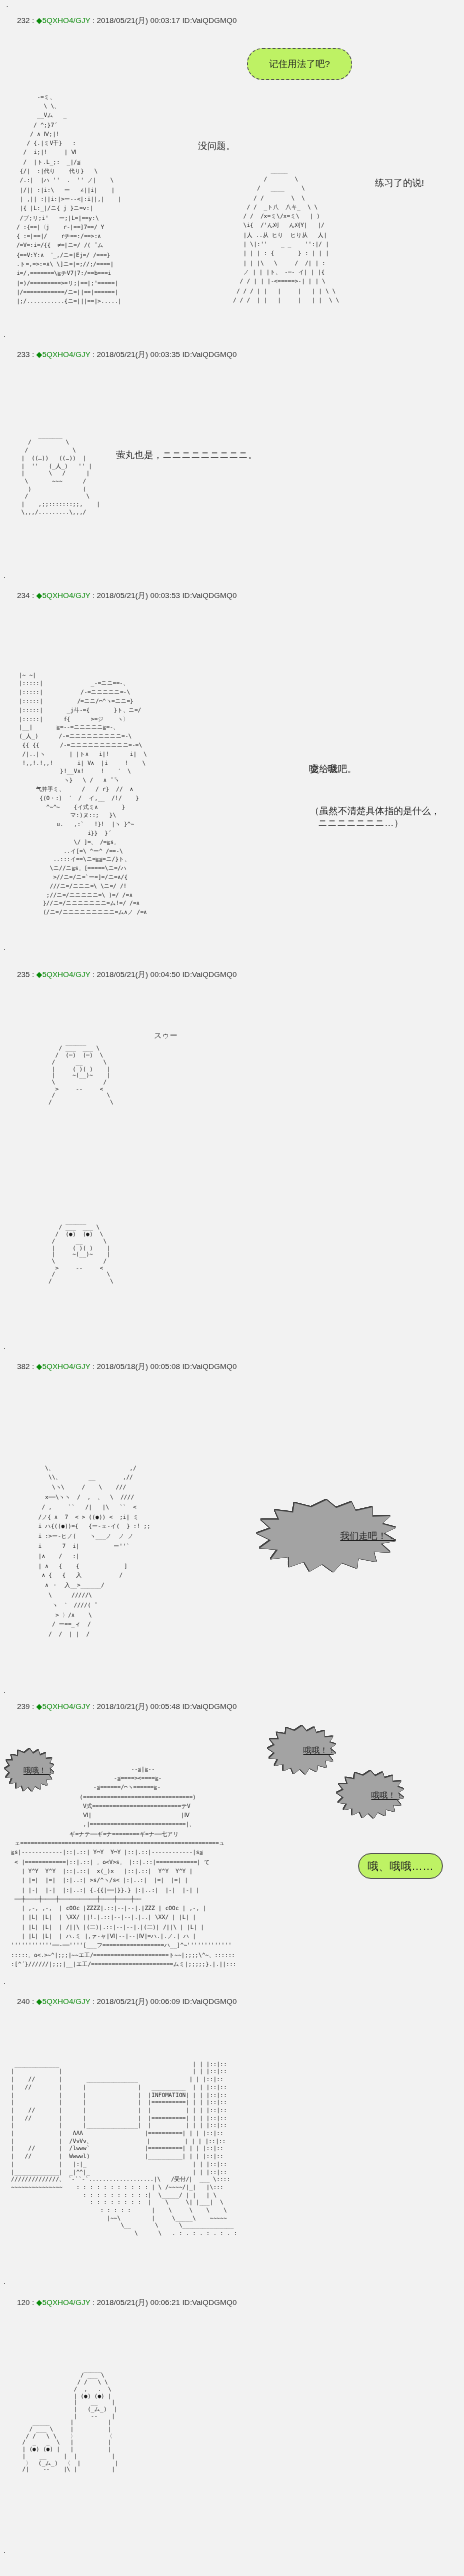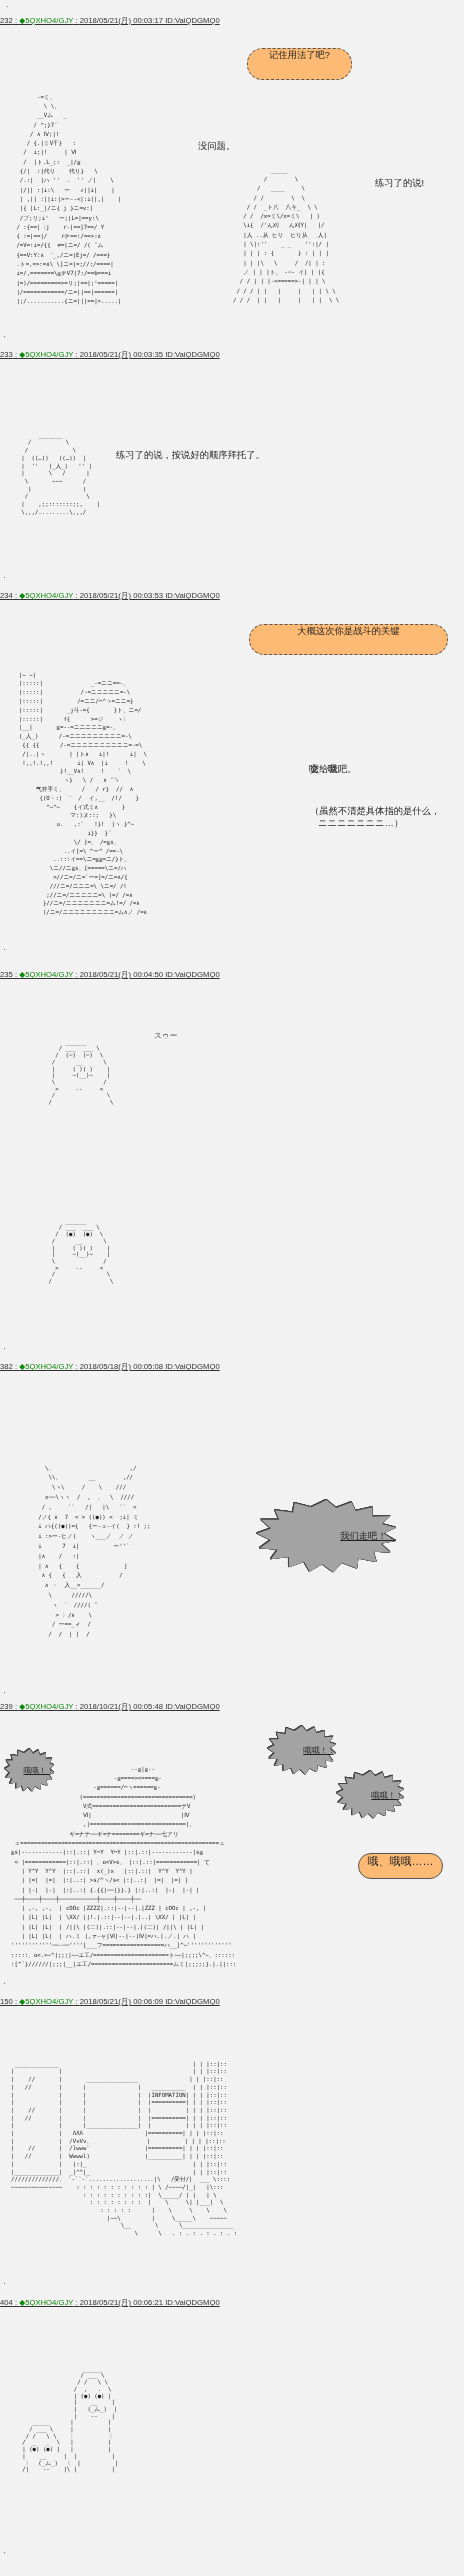--- a/index.html
+++ b/index.html
@@ -1,26 +1,26 @@
 <!DOCTYPE html>
 <html style="font-size:8.2px"><head>
 <meta charset="utf-8">
 <style>
   html,body{margin:0;padding:0;background:#e8e8e8;}
   .page{position:relative;width:464px;height:3732px;background:#f2f2f2;overflow:hidden;
         font-family:"Liberation Sans",sans-serif;color:#222;}
-  .hdr{position:absolute;left:0;font-size:7.7px;color:#333;white-space:pre;text-decoration:underline;}
+  .hdr{position:absolute;left:17px;font-size:7.7px;color:#333;white-space:pre;}
   .hdr .green{color:#0a8a0a;}
   .aa{position:absolute;font-family:"DejaVu Sans Mono",monospace;font-size:5.7px;
       color:#1c1c1c;white-space:pre;}
   .lh13{line-height:6.7px}.lh15{line-height:7.7px}
   .lh17{line-height:8.8px}.lh18{line-height:9.3px}.lh19{line-height:9.8px}
   .say{position:absolute;font-size:9.3px;color:#222;white-space:pre;}
-  .bubble{position:absolute;border:1px dashed #555;border-radius:15.5px;background:#fdba74;
-          display:flex;align-items:flex-start;justify-content:center;}
+  .bubble{position:absolute;border:1px dashed #555;border-radius:15.5px;background:#bef264;
+          display:flex;align-items:center;justify-content:center;}
   .bubble .say{position:static;}
   .burst-wrap{position:absolute;filter:drop-shadow(0.5px 0 0 #444) drop-shadow(-0.5px 0 0 #444)
               drop-shadow(0 0.5px 0 #444) drop-shadow(0 -0.5px 0 #444);}
   .burst{width:100%;height:100%;background:#a3a3a3;display:flex;align-items:center;justify-content:flex-end;
     clip-path:polygon(50% 0%,57% 11%,68% 3%,71% 15%,83% 10%,83% 23%,96% 22%,90% 33%,100% 38%,91% 46%,100% 56%,89% 60%,96% 72%,84% 71%,86% 85%,73% 80%,72% 94%,61% 86%,55% 99%,47% 88%,38% 98%,34% 85%,23% 92%,23% 78%,10% 81%,15% 68%,2% 66%,10% 55%,0% 46%,10% 39%,3% 27%,16% 27%,13% 14%,26% 17%,27% 4%,39% 10%);text-decoration:underline;}
   .burst .say{position:static;}
   .dot{position:absolute;left:2.6px;font-family:"DejaVu Sans Mono",monospace;font-size:6.7px;color:#555;}
   .sfx{position:absolute;font-size:7.7px;color:#333;white-space:pre;}
 </style>
 </head>
@@ -88,26 +88,23 @@
     /          \
    /             \
   |  ((…))   ((…))  |
   |  ''   (_人_)   '' |
   |       \   /      |
    \       ~~~      /
     )               (
    /                 \
   |    ,;;:::::::;;,    |
   \,,,/.........\,,,/</pre>
-  <span class="say" style="left:116px;top:449px">练习了的说，按说好的顺序拜托了。</span>
+  <span class="say" style="left:116px;top:449px">萤丸也是，ニニニニニニニニニ。</span>
 
   <div class="hdr" style="top:591px"><span>234</span><span> : </span><span class="green">◆5QXHO4/GJY</span><span> : </span><span>2018/05/21(月) 00:03:53 ID:VaiQDGMQ0</span></div>
-  <div class="bubble" style="left:249px;top:624px;width:197px;height:29px">
-      <span class="say">大概这次你是战斗的关键</span>
-    </div>
   <pre class="aa lh17" style="left:15.5px;top:665px"> |~ ~|
  |:::::|              _-=ニニ==-、
  |:::::|           /-=ニニニニニ=-\
  |:::::|          /=ニニ/⌒^ヽ=ニニ=}
  |:::::|       _j斗-={       }ト、ニ=/
  |:::::|      f{      &gt;=ジ    ヽ〉
  |__|       ≧=--=ニニニニニ≧=-、
  (_人_)      /-=ニニニニニニニニニ=-\
   {{ {{      /-=ニニニニニニニニニニ=-=\
   /|..|ヽ       | |ト∧   i|!      i|  \
@@ -217,21 +214,21 @@
     | |L| |L|  | \XX/ ||!.|.::|--|--|.|..| \XX/ | |L| |
     | |L| |L|  | /||\ |(二)|.::|--|--|.|(二)| /||\ | |L| |
     | |L| |L|  | ハ.ミ |,ァ-ャ|Ⅵ|--|--|Ⅳ|=ハ.|.ノ.| ハ |
  ''''''''''''──-──''''[___フ==================ハ__]^~'''''''''''''
  :::::。o&lt;.&gt;~^|;;;|~~エ工/======================ト~~|;;;;\^~、::::::
  :[^´}//////|;;;|__|エ工/========================ムミ|;;;;;}.|.||:::</pre>
   <div class="bubble" style="left:358px;top:1853px;width:83px;height:24px;border-style:solid">
       <span class="say" style="font-size:11px">哦、哦哦……</span>
     </div>
 
-  <div class="hdr" style="top:1997px"><span>150</span><span> : </span><span class="green">◆5QXHO4/GJY</span><span> : </span><span>2018/05/21(月) 00:06:09 ID:VaiQDGMQ0</span></div>
+  <div class="hdr" style="top:1997px"><span>240</span><span> : </span><span class="green">◆5QXHO4/GJY</span><span> : </span><span>2018/05/21(月) 00:06:09 ID:VaiQDGMQ0</span></div>
   <pre class="aa lh15" style="left:7.7px;top:2055px">  _____________                                       | | |::|::
  |             |                                      | | |::|::
  |    //       |       _______________               | | |::|::
  |   //        |      |               |   __________  | | |::|::
  |             |      |               |  |INFOMATION| | | |::|::
  |             |      |               |  |==========| | | |::|::
  |    //       |      |               |  |          | | | |::|::
  |   //        |      |               |  |==========| | | |::|::
  |             |      |_______________|  |          | | | |::|::
  |             |   ΛΛΛ                  |==========| | | |::|::
@@ -242,21 +239,21 @@
  |_____________|  _|^^|_                              | | |::|::
  //////////////、 `-``-`...................|\   /受付/|  ___ \::::
  ~~~~~~~~~~~~~~~    : : : : : : : : : : : | \ /~~~~/|_|   |\:::
                       : : : : : : : : : :|  \_____/ | |   | \
                         : : : : : : : :  |    \     \| |___|  \
                            : : : : :      |    \     \    \    \
                              |~~\         |     \_____\    ~~~~~
                                  \__       \      \_______________
                                      \      \   . : . : . : . : . :</pre>
 
-  <div class="hdr" style="top:2298px"><span>404</span><span> : </span><span class="green">◆5QXHO4/GJY</span><span> : </span><span>2018/05/21(月) 00:06:21 ID:VaiQDGMQ0</span></div>
+  <div class="hdr" style="top:2298px"><span>120</span><span> : </span><span class="green">◆5QXHO4/GJY</span><span> : </span><span>2018/05/21(月) 00:06:21 ID:VaiQDGMQ0</span></div>
   <pre class="aa lh13" style="left:15.5px;top:2360px">                    _____
                    / ___ \
                   / /   \ \
                  /  ,   .  \
                  | (●) (●) |
                  |    __    |
                  |   (_ム_)  |
                  |    --    |
      _____      |          |
     / ___ \     |          |

